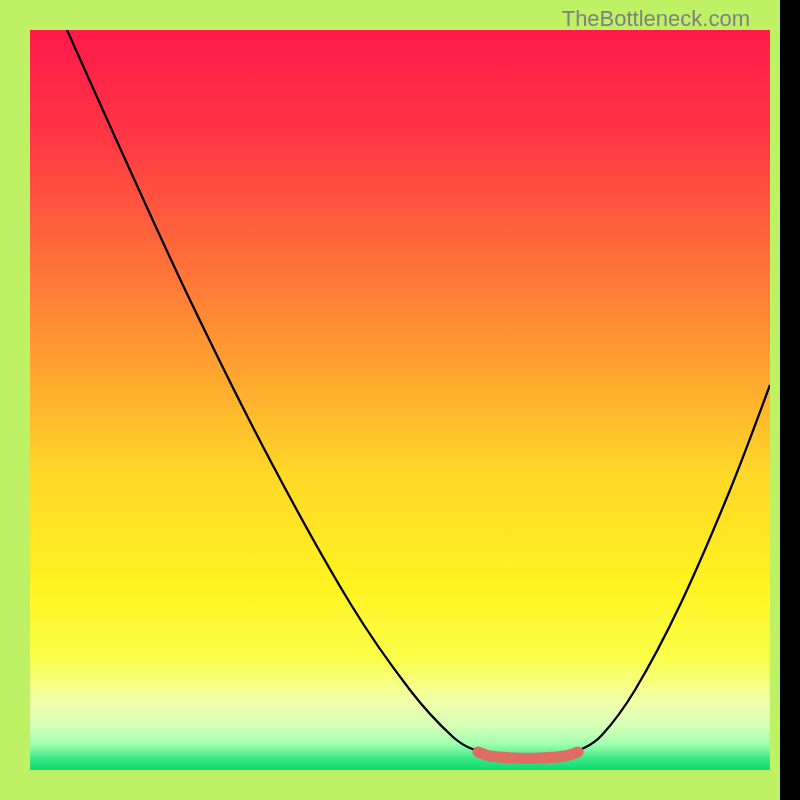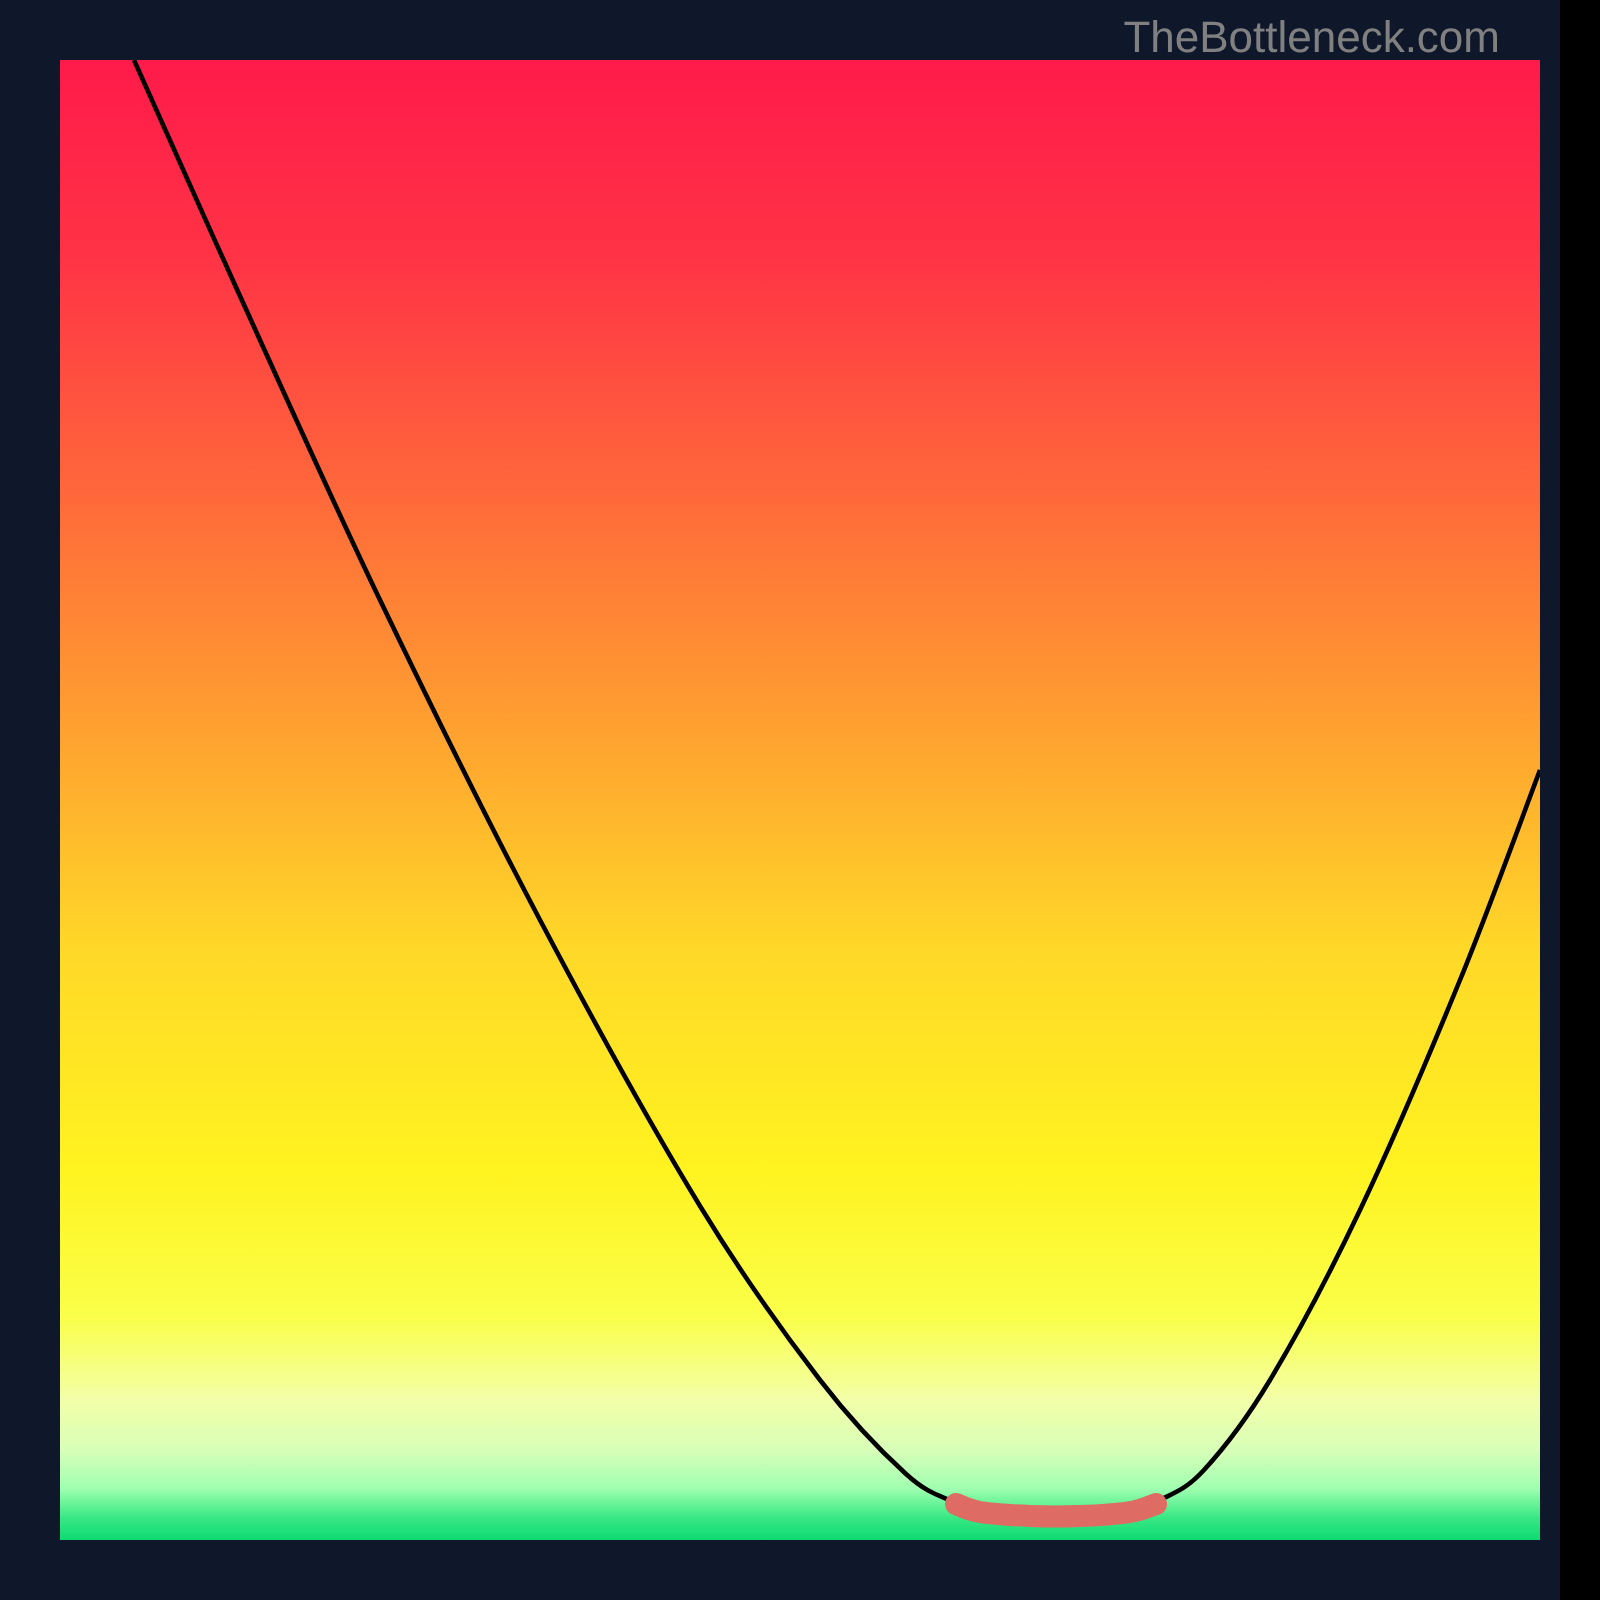--- a/index.html
+++ b/index.html
@@ -7,21 +7,21 @@
     padding: 0;
     width: 800px;
     height: 800px;
     overflow: hidden;
     background: #000;
   }
   .frame {
     position: relative;
     width: 780px;
     height: 800px;
-    background: #0f172a;
+    background: #bef264;
   }
   .plot-area {
     position: absolute;
     left: 30px;
     top: 30px;
     width: 740px;
     height: 740px;
     overflow: hidden;
   }
   .gradient {

